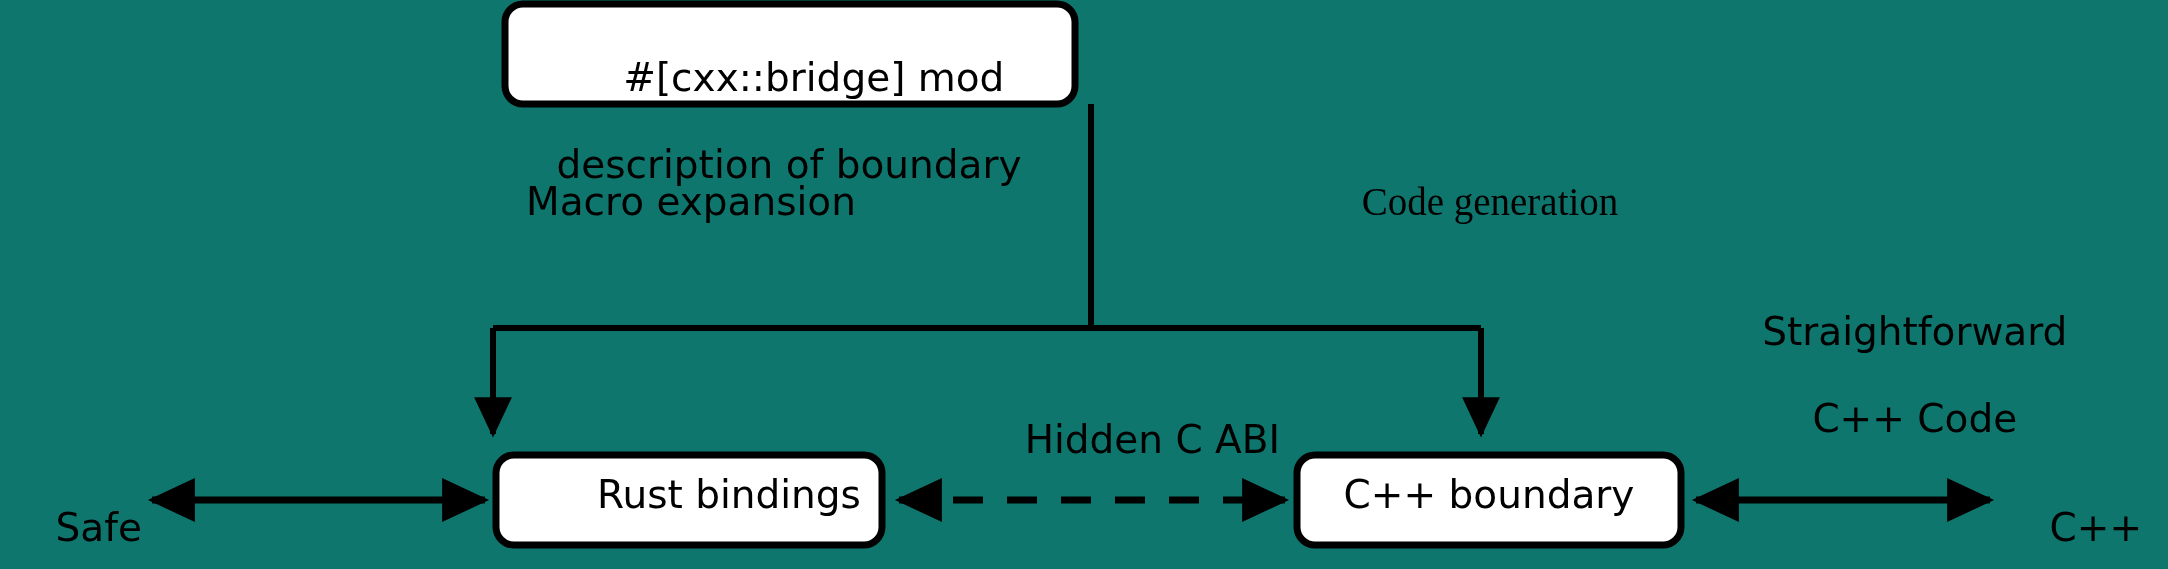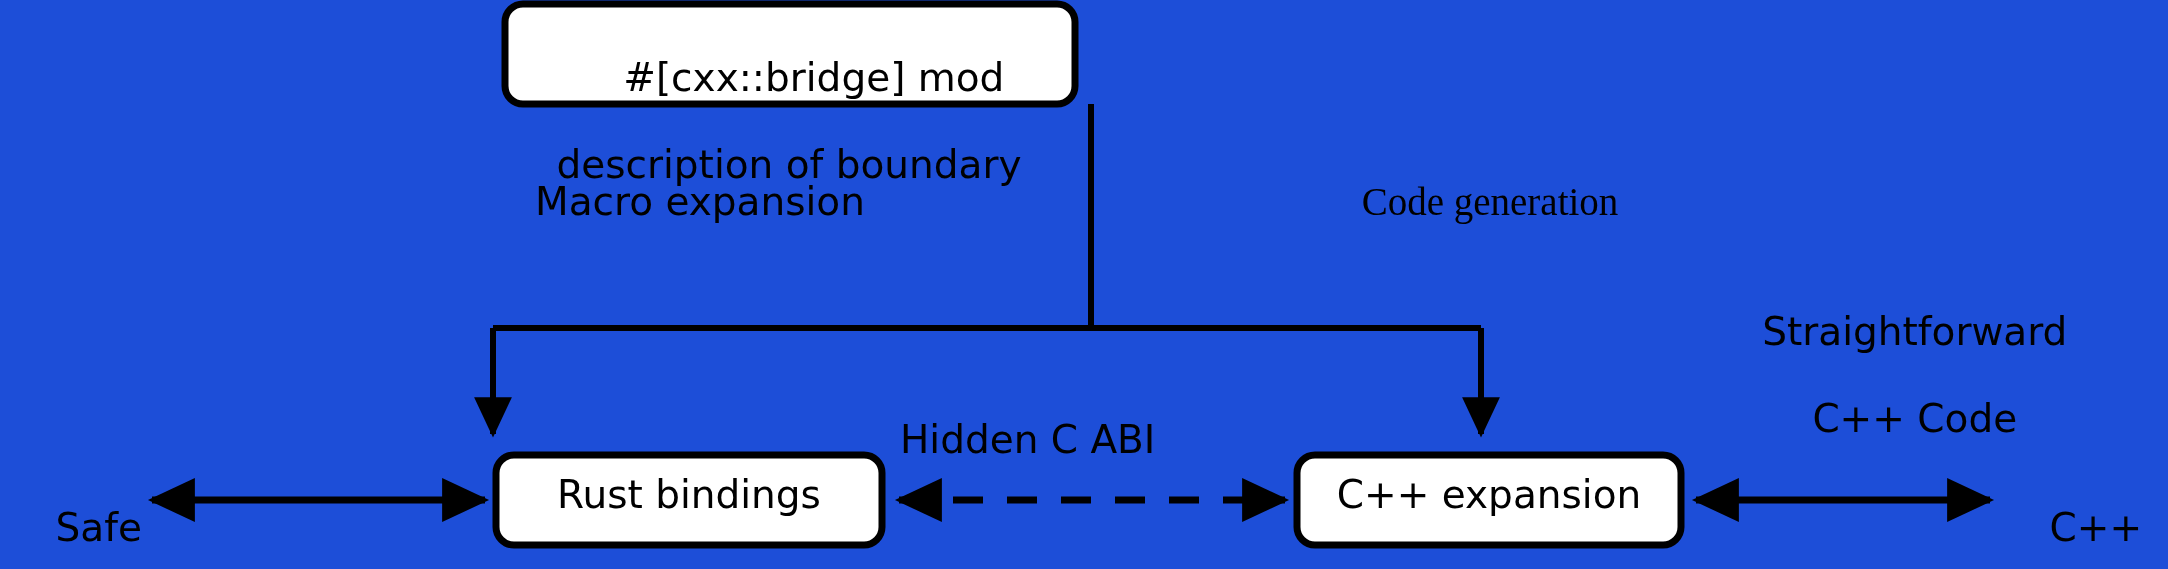--- a/index.html
+++ b/index.html
@@ -4,21 +4,21 @@
 <style>
   html, body {
     margin: 0;
     padding: 0;
     background: #ffffff;
   }
   #canvas {
     position: relative;
     width: 2168px;
     height: 569px;
-    background: #1d4ed8;
+    background: #0f766e;
     font-family: "DejaVu Sans", sans-serif;
     color: #000000;
     overflow: hidden;
   }
   #diagram-svg {
     position: absolute;
     left: 0;
     top: 0;
     width: 2168px;
     height: 569px;
@@ -37,21 +37,21 @@
     left: 503px;
     top: 12px;
     width: 572px;
     font-size: 39px;
     text-align: center;
   }
   #top-box-text .l2 { display: block; }
 
   
   #macro-expansion-label {
-    left: 330px;
+    left: 321px;
     top: 180px;
     width: 740px;
     font-size: 39px;
     text-align: center;
   }
   #code-generation-label {
     left: 1120px;
     top: 180px;
     width: 740px;
     font-size: 39px;
@@ -72,21 +72,21 @@
     top: 266px;
     width: 400px;
     font-size: 39px;
     text-align: center;
   }
   #hidden-abi-label {
     left: 900px;
     top: 418px;
     width: 380px;
     font-size: 39px;
-    text-align: left;
+    text-align: right;
   }
 
   
   #rust-code-label {
     left: 6px;
     top: 462px;
     width: 170px;
     font-size: 39px;
     text-align: left;
   }
@@ -98,20 +98,21 @@
     text-align: left;
   }
 
   
   #rust-bindings-text {
     left: 493px;
     top: 473px;
     width: 392px;
     font-size: 39px;
     text-align: center;
+    padding-left: 40px;
   }
   #cpp-bindings-text {
     left: 1294px;
     top: 473px;
     width: 390px;
     font-size: 39px;
     text-align: center;
   }
 </style>
 </head>
@@ -172,15 +173,15 @@
     
   </div>
 
   <div class="lbl" id="cpp-code-label">
     <span>C++</span><br>
     
   </div>
 
   <div class="lbl center" id="rust-bindings-text">Rust bindings</div>
 
-  <div class="lbl center" id="cpp-bindings-text">C++ expansion</div>
+  <div class="lbl center" id="cpp-bindings-text">C++ boundary</div>
 
 </div>
 
 </body></html>

